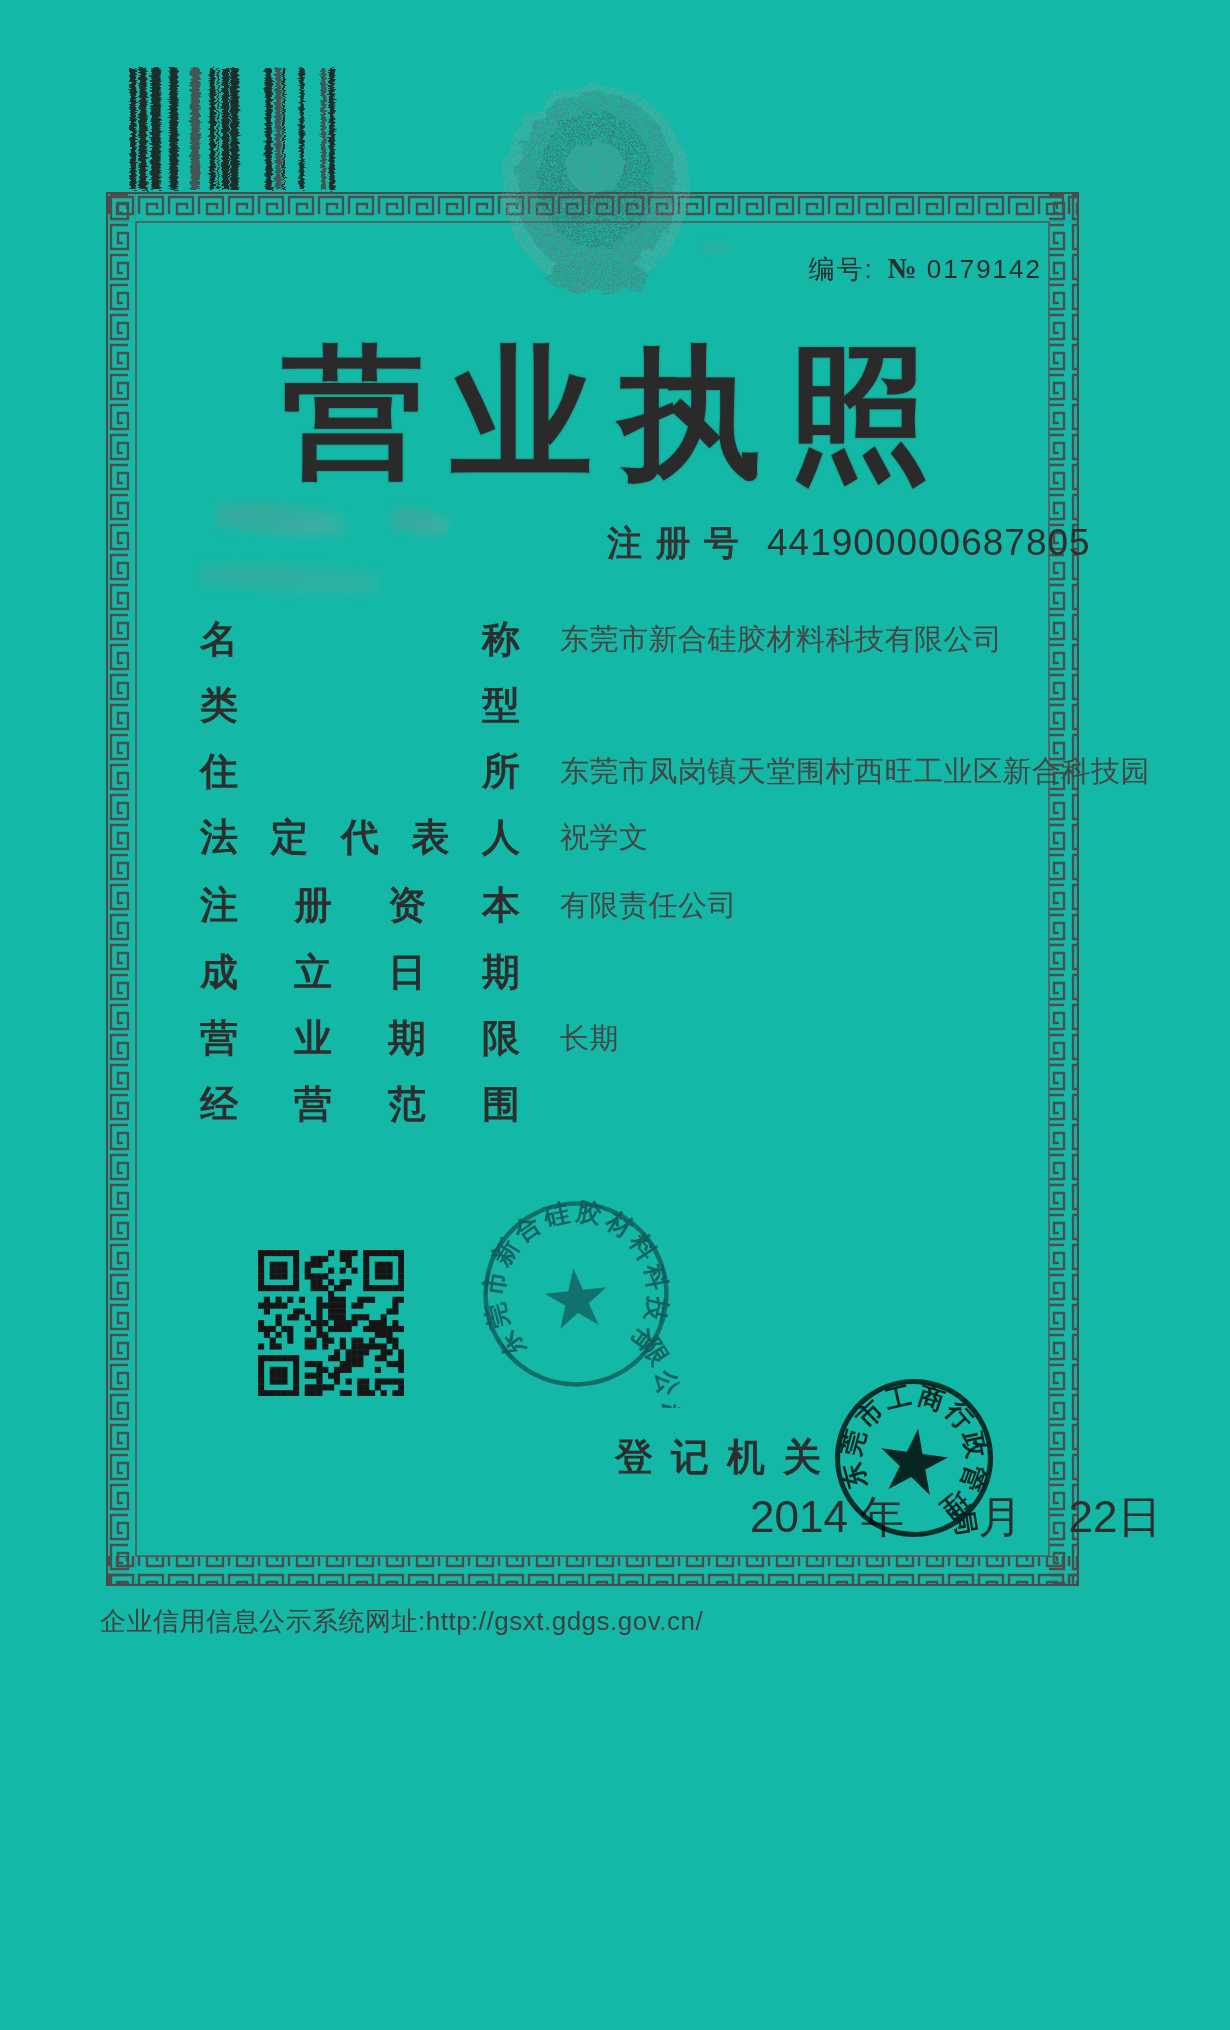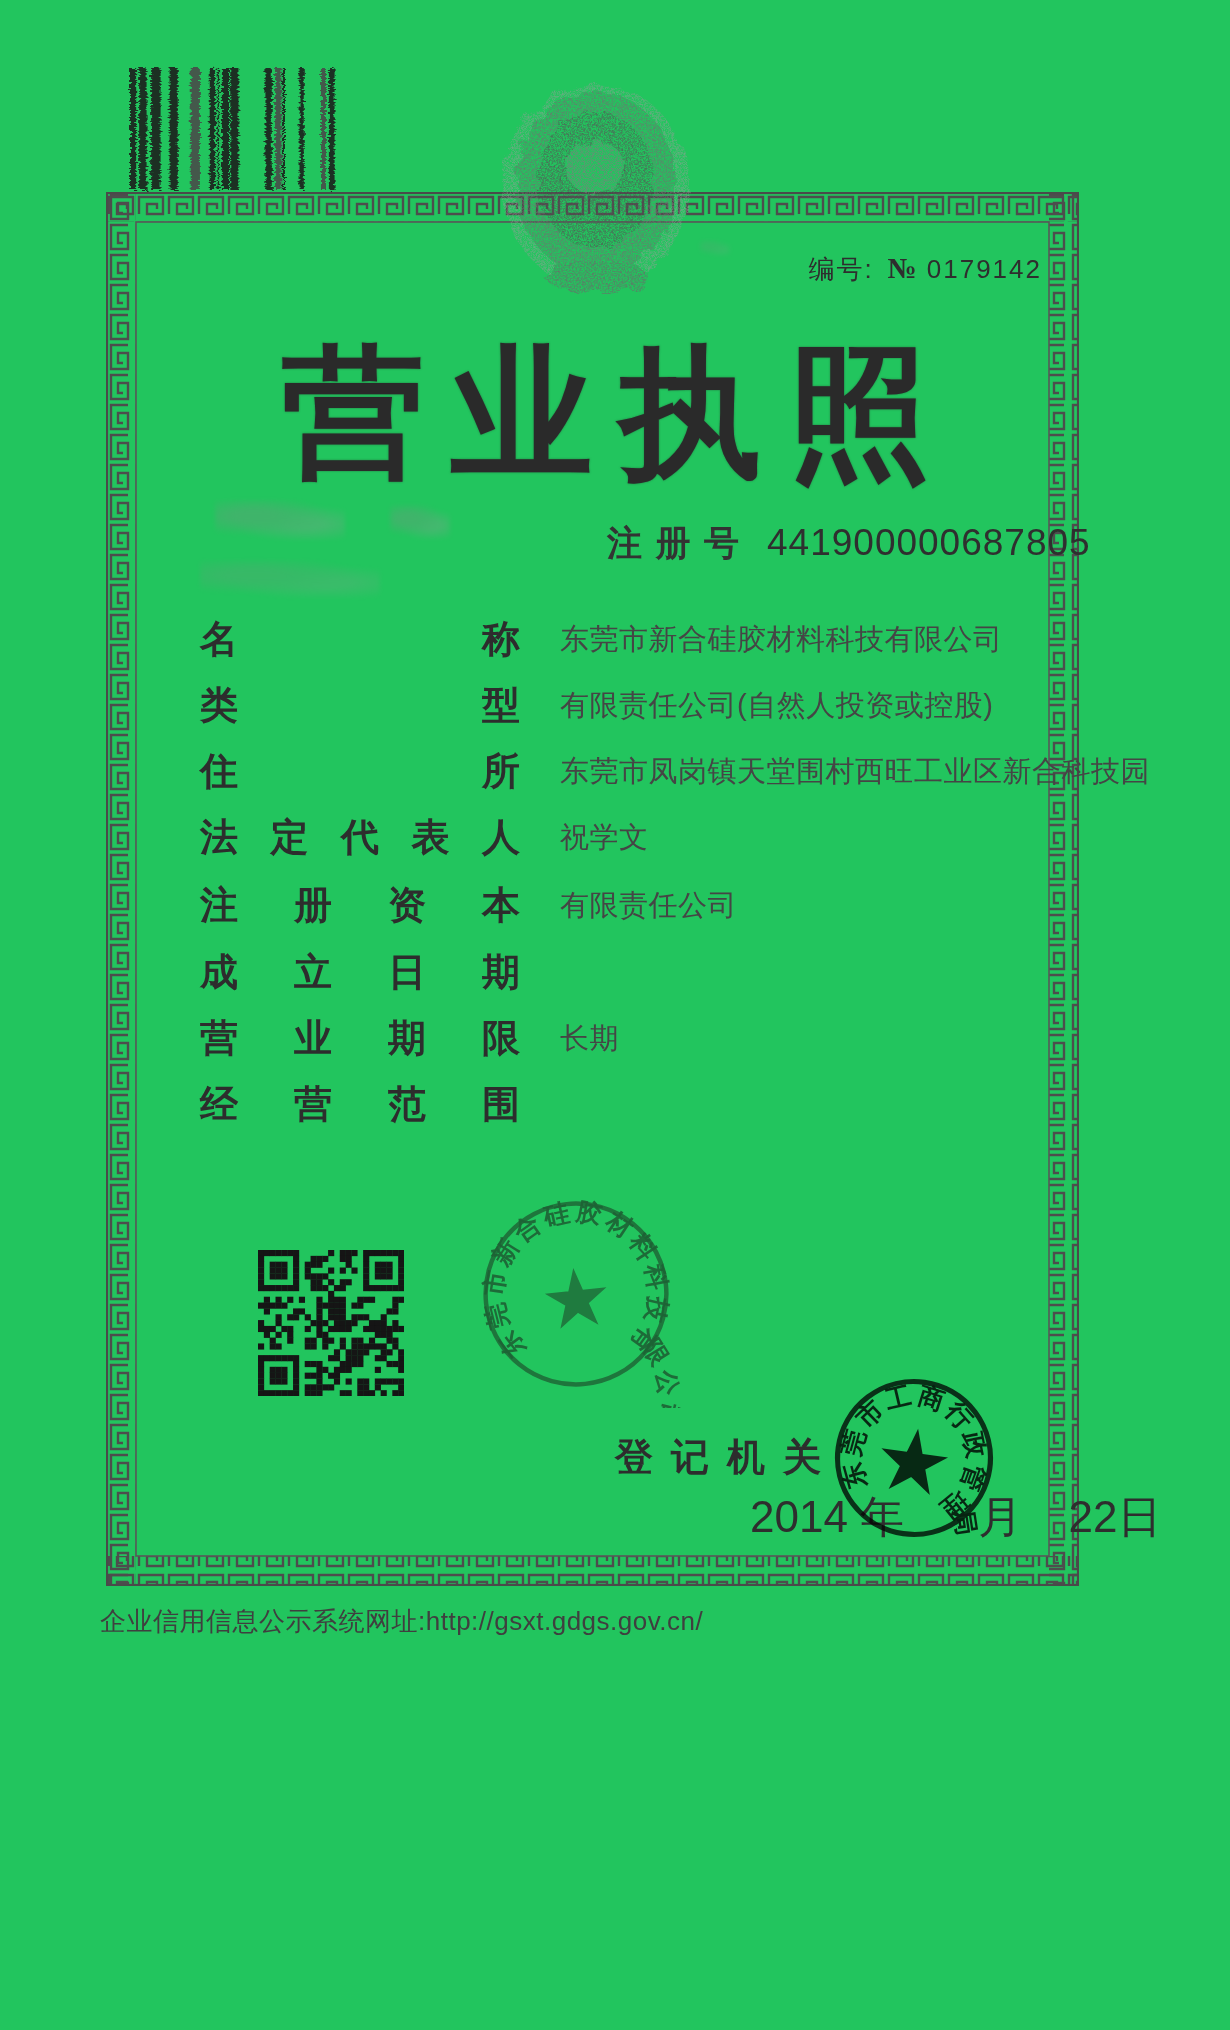--- a/index.html
+++ b/index.html
@@ -1,18 +1,18 @@
 <!DOCTYPE html>
 <html><head>
 <meta charset="utf-8">
 <style>
   html,body{margin:0;padding:0;background:#ffffff;}
   .page{
     position:relative;width:1230px;height:2030px;overflow:hidden;
-    background:#22c55e;
+    background:#14b8a6;
     font-family:"Liberation Sans","DejaVu Sans",sans-serif;
     color:#3b3b3b;
   }
   
   .barcode{position:absolute;left:128px;top:64px;width:212px;height:130px;}
   .emblem{position:absolute;left:498px;top:80px;width:196px;height:214px;z-index:3;}
   
   .frame{position:absolute;left:106px;top:192px;z-index:1;}
   
   .serial-line{position:absolute;top:252px;right:188px;z-index:4;font-size:26px;letter-spacing:2px;color:#2e2e2e;}
@@ -166,21 +166,20 @@
           <span>名</span>
           <span>称</span>
         </div>
       <div class="field-value">东莞市新合硅胶材料科技有限公司</div>
     </div>
     <div class="field-row" style="top:80px">
       <div class="field-label" data-justify="">
           <span>类</span>
           <span>型</span>
         </div>
-      <div class="field-value">有限责任公司(自然人投资或控股)</div>
     </div>
     <div class="field-row" style="top:146px">
       <div class="field-label" data-justify="">
           <span>住</span>
           <span>所</span>
         </div>
       <div class="field-value">东莞市凤岗镇天堂围村西旺工业区新合科技园</div>
     </div>
     <div class="field-row" style="top:212px">
       <div class="field-label" data-justify="">

